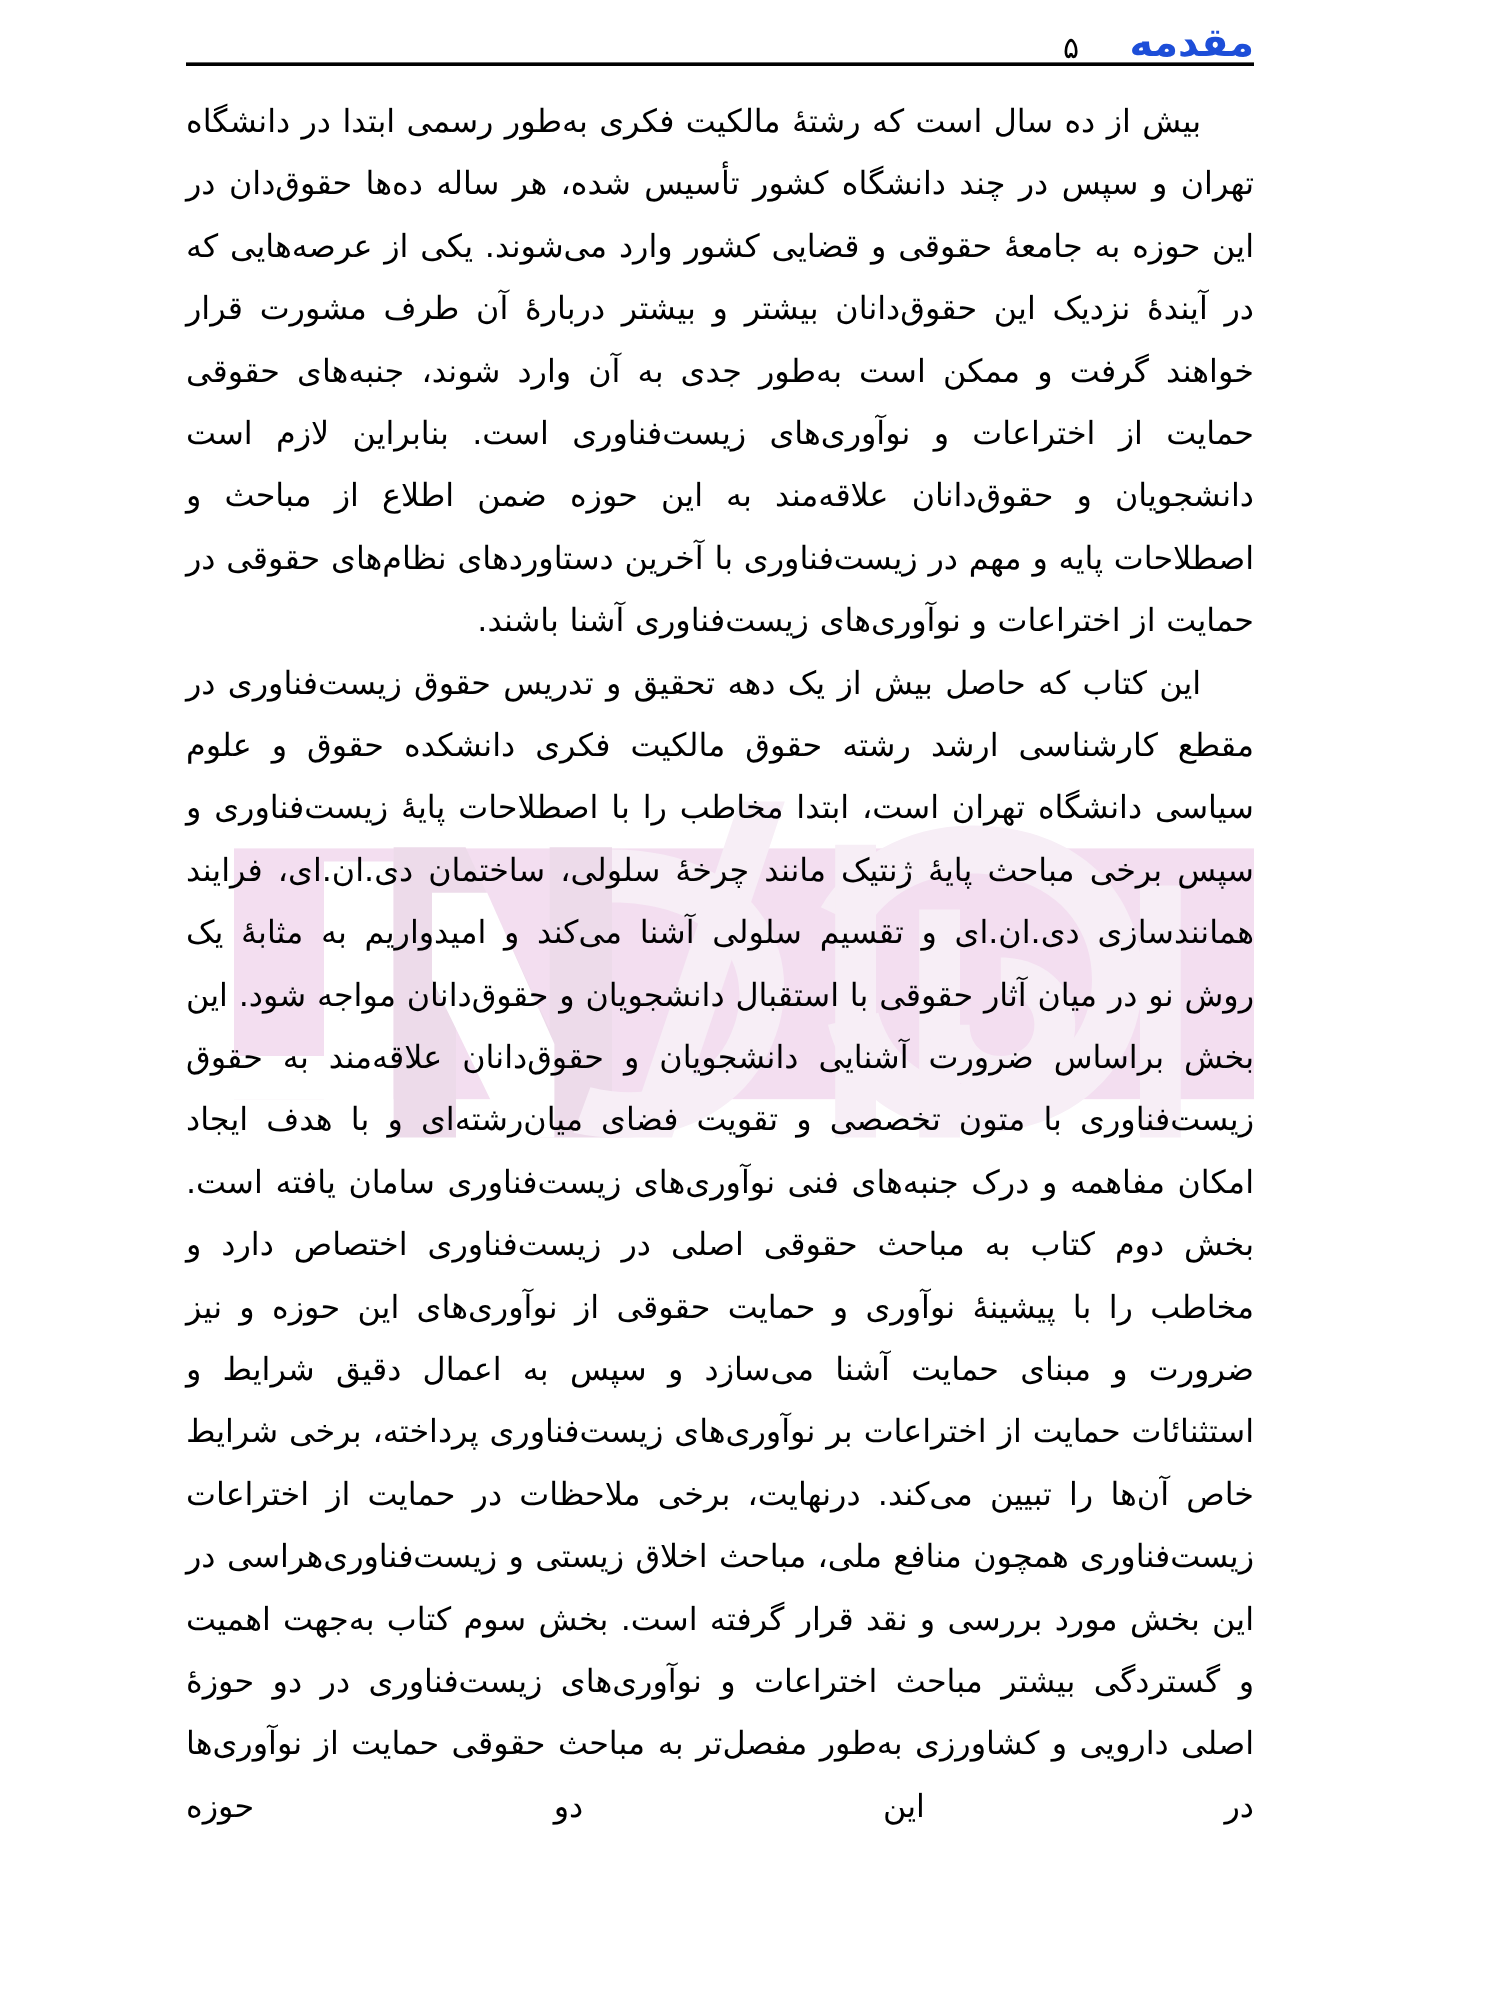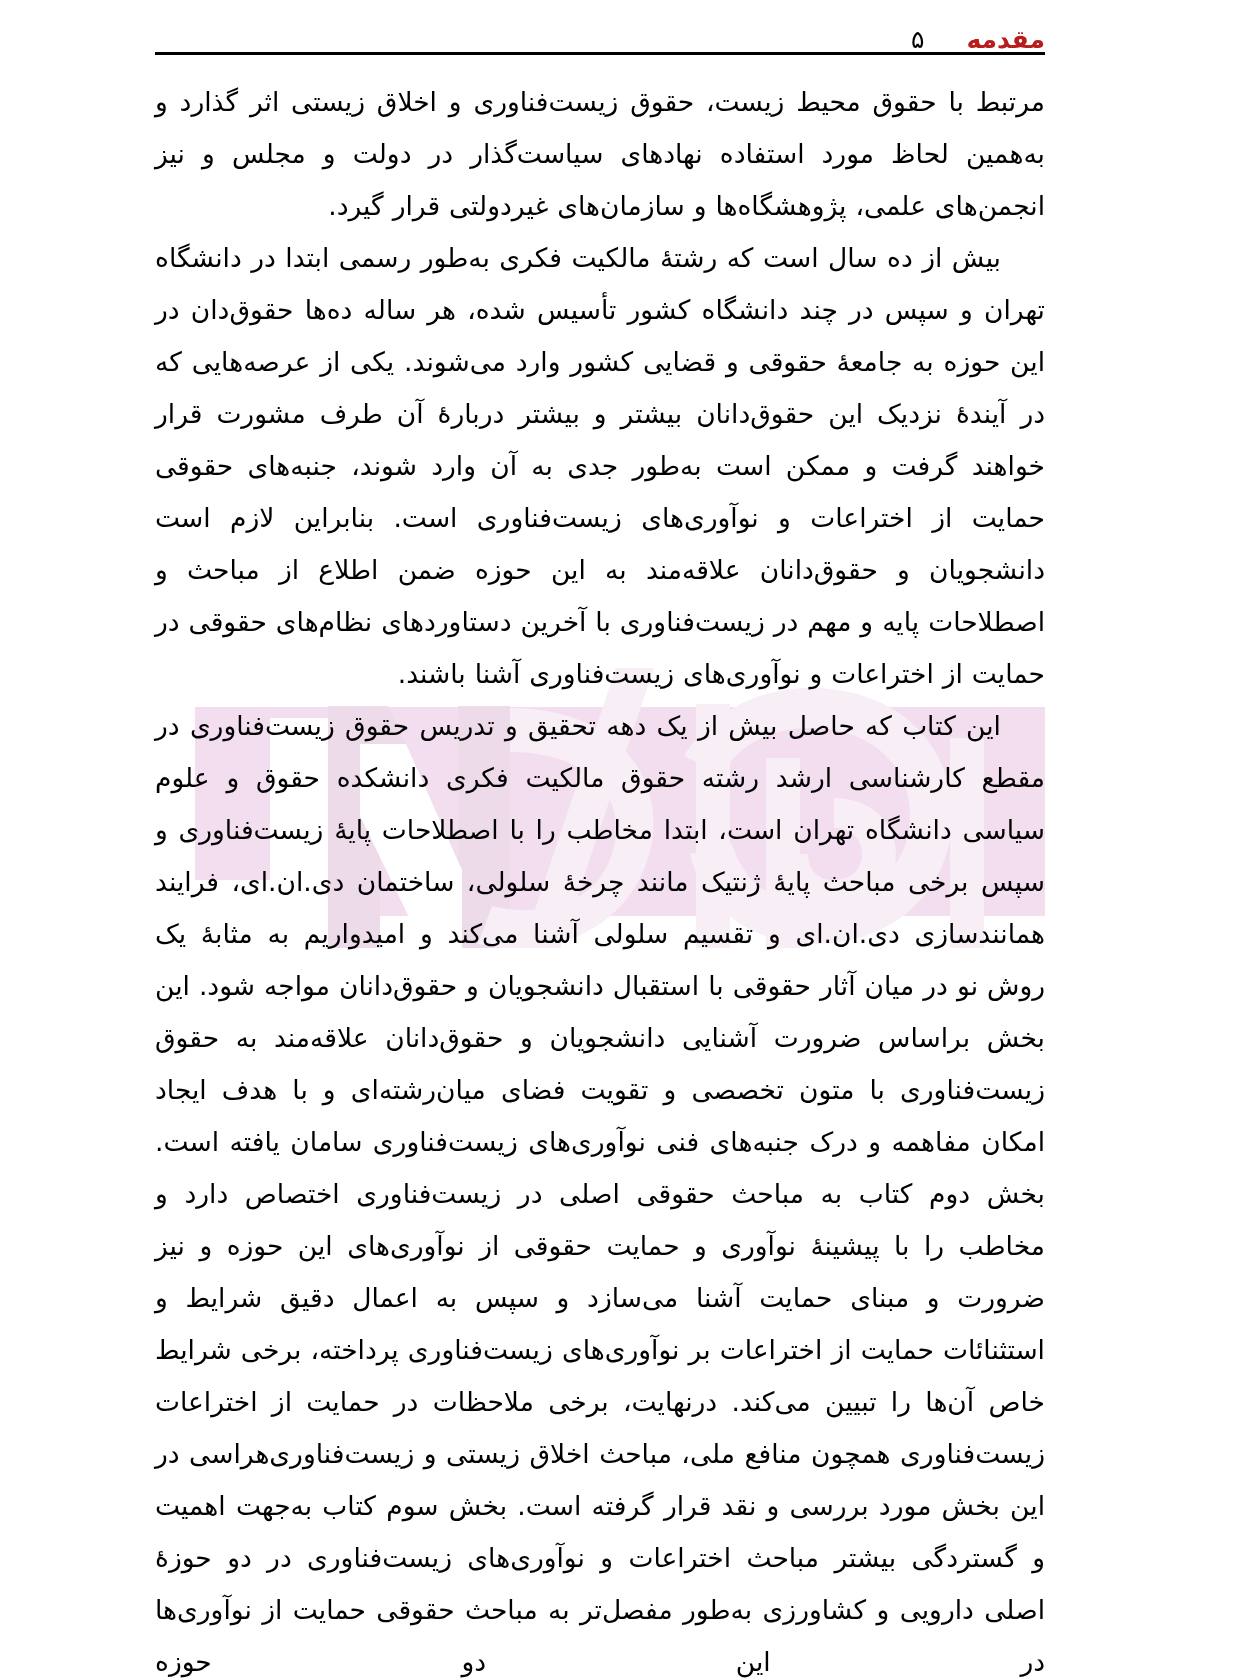--- a/index.html
+++ b/index.html
@@ -33,23 +33,23 @@
     top: 8px;
     left: 0;
     width: 100%;
     height: 44px;
     direction: rtl;
     display: flex;
     align-items: flex-end;
     justify-content: flex-start;
   }
   .rh-title {
-    font-size: 25px;
+    font-size: 33px;
     font-weight: 700;
-    color: #b91c1c;
+    color: #1d4ed8;
     line-height: 1;
     letter-spacing: 0;
   }
   .rh-folio {
     font-size: 25px;
     font-weight: 400;
     color: #000;
     line-height: 1;
     margin-right: 42px;
   }
@@ -156,19 +156,18 @@
           <path class="wm-mark-light" d="M486 56 L520 56 L520 300 L486 300 Z"></path>
           <path class="wm-mark-light" d="M556 110 L590 110 L590 300 L556 300 Z"></path>
           <path class="wm-mark-light" d="M624 150 C660 150 686 174 686 206 C686 240 660 264 624 264 C590 264 564 240 564 206 L598 206 C598 222 608 232 624 232 C640 232 652 222 652 206 C652 190 640 180 624 180 Z"></path>
           <path class="wm-mark-light" d="M740 90 L774 90 L774 300 L740 300 Z"></path>
           <path class="wm-mark-light" d="M406 20 L444 20 L350 300 L312 300 Z"></path>
         </g>
       </svg>
     </div>
 
     <div class="body-col">
-      <p class="para">مرتبط با حقوق محیط زیست، حقوق زیست‌فناوری و اخلاق زیستی اثر گذارد و به‌همین لحاظ مورد استفاده نهادهای سیاست‌گذار در دولت و مجلس و نیز انجمن‌های علمی، پژوهشگاه‌ها و سازمان‌های غیردولتی قرار گیرد.</p>
       <p class="para indent">بیش از ده سال است که رشتۀ مالکیت فکری به‌طور رسمی ابتدا در دانشگاه تهران و سپس در چند دانشگاه کشور تأسیس شده، هر ساله ده‌ها حقوق‌دان در این حوزه به جامعۀ حقوقی و قضایی کشور وارد می‌شوند. یکی از عرصه‌هایی که در آیندۀ نزدیک این حقوق‌دانان بیشتر و بیشتر دربارۀ آن طرف مشورت قرار خواهند گرفت و ممکن است به‌طور جدی به آن وارد شوند، جنبه‌های حقوقی حمایت از اختراعات و نوآوری‌های زیست‌فناوری است. بنابراین لازم است دانشجویان و حقوق‌دانان علاقه‌مند به این حوزه ضمن اطلاع از مباحث و اصطلاحات پایه و مهم در زیست‌فناوری با آخرین دستاوردهای نظام‌های حقوقی در حمایت از اختراعات و نوآوری‌های زیست‌فناوری آشنا باشند.</p>
       <p class="para indent lastline-justify">این کتاب که حاصل بیش از یک دهه تحقیق و تدریس حقوق زیست‌فناوری در مقطع کارشناسی ارشد رشته حقوق مالکیت فکری دانشکده حقوق و علوم سیاسی دانشگاه تهران است، ابتدا مخاطب را با اصطلاحات پایۀ زیست‌فناوری و سپس برخی مباحث پایۀ ژنتیک مانند چرخۀ سلولی، ساختمان دی.ان.ای، فرایند همانندسازی دی.ان.ای و تقسیم سلولی آشنا می‌کند و امیدواریم به مثابۀ یک روش نو در میان آثار حقوقی با استقبال دانشجویان و حقوق‌دانان مواجه شود. این بخش براساس ضرورت آشنایی دانشجویان و حقوق‌دانان علاقه‌مند به حقوق زیست‌فناوری با متون تخصصی و تقویت فضای میان‌رشته‌ای و با هدف ایجاد امکان مفاهمه و درک جنبه‌های فنی نوآوری‌های زیست‌فناوری سامان یافته است. بخش دوم کتاب به مباحث حقوقی اصلی در زیست‌فناوری اختصاص دارد و مخاطب را با پیشینۀ نوآوری و حمایت حقوقی از نوآوری‌های این حوزه و نیز ضرورت و مبنای حمایت آشنا می‌سازد و سپس به اعمال دقیق شرایط و استثنائات حمایت از اختراعات بر نوآوری‌های زیست‌فناوری پرداخته، برخی شرایط خاص آن‌ها را تبیین می‌کند. درنهایت، برخی ملاحظات در حمایت از اختراعات زیست‌فناوری همچون منافع ملی، مباحث اخلاق زیستی و زیست‌فناوری‌هراسی در این بخش مورد بررسی و نقد قرار گرفته است. بخش سوم کتاب به‌جهت اهمیت و گستردگی بیشتر مباحث اختراعات و نوآوری‌های زیست‌فناوری در دو حوزۀ اصلی دارویی و کشاورزی به‌طور مفصل‌تر به مباحث حقوقی حمایت از نوآوری‌ها در این دو حوزه</p>
     </div>
 
   </div>
 </div>
 
 </body></html>

